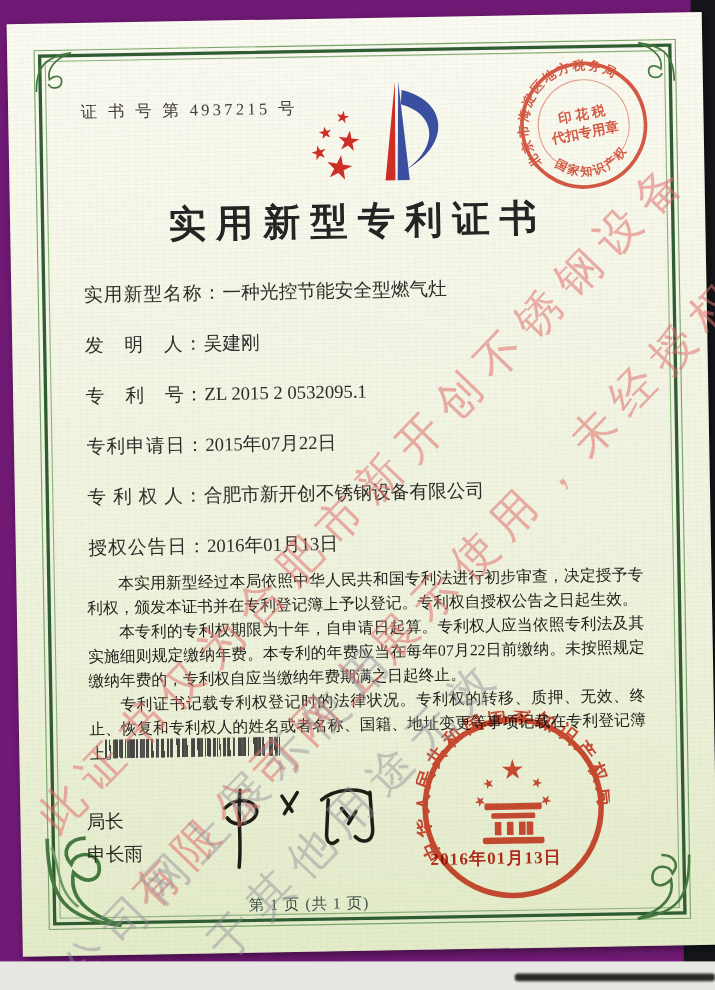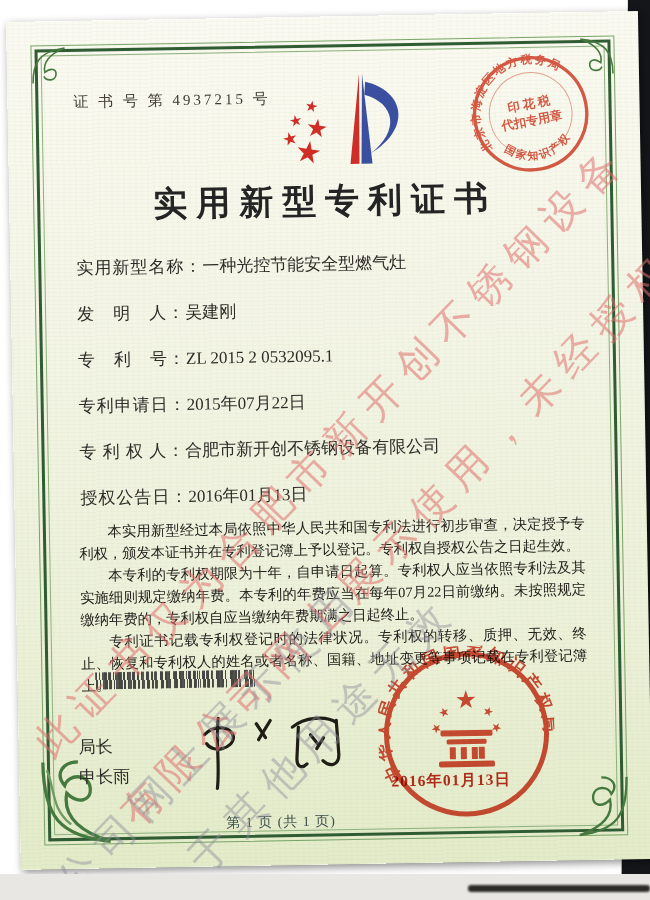--- a/index.html
+++ b/index.html
@@ -1,17 +1,17 @@
 <!DOCTYPE html>
 <html><head>
 <meta charset="utf-8">
 <style>
   html,body{margin:0;padding:0;background:#9a9a96;}
   .photo{position:relative;width:650px;height:900px;overflow:hidden;
-         background:#ffffff;font-family:"Liberation Serif","DejaVu Serif",serif;}
+         background:#701a75;font-family:"Liberation Serif","DejaVu Serif",serif;}
   
   .backdrop-dark{position:absolute;inset:0;background:#14161a;
       clip-path:polygon(96.6% 0,100% 0,100% 100%,95.6% 100%,96.2% 40%);}
   .backdrop-bottom{position:absolute;left:0;bottom:0;width:100%;height:26px;background:#e8e7e3;}
   .backdrop-smudge{position:absolute;left:468px;bottom:8px;width:182px;height:7px;
       background:#2b2b28;border-radius:3px;filter:blur(1px);}
   
   .paper{position:absolute;left:6px;top:22px;width:632px;height:848px;
       transform:rotate(-1deg);transform-origin:0 0;
       background:linear-gradient(180deg,#fbfaf2 0%,#f4f5e6 35%,#edf1da 70%,#e3ebc9 100%);

